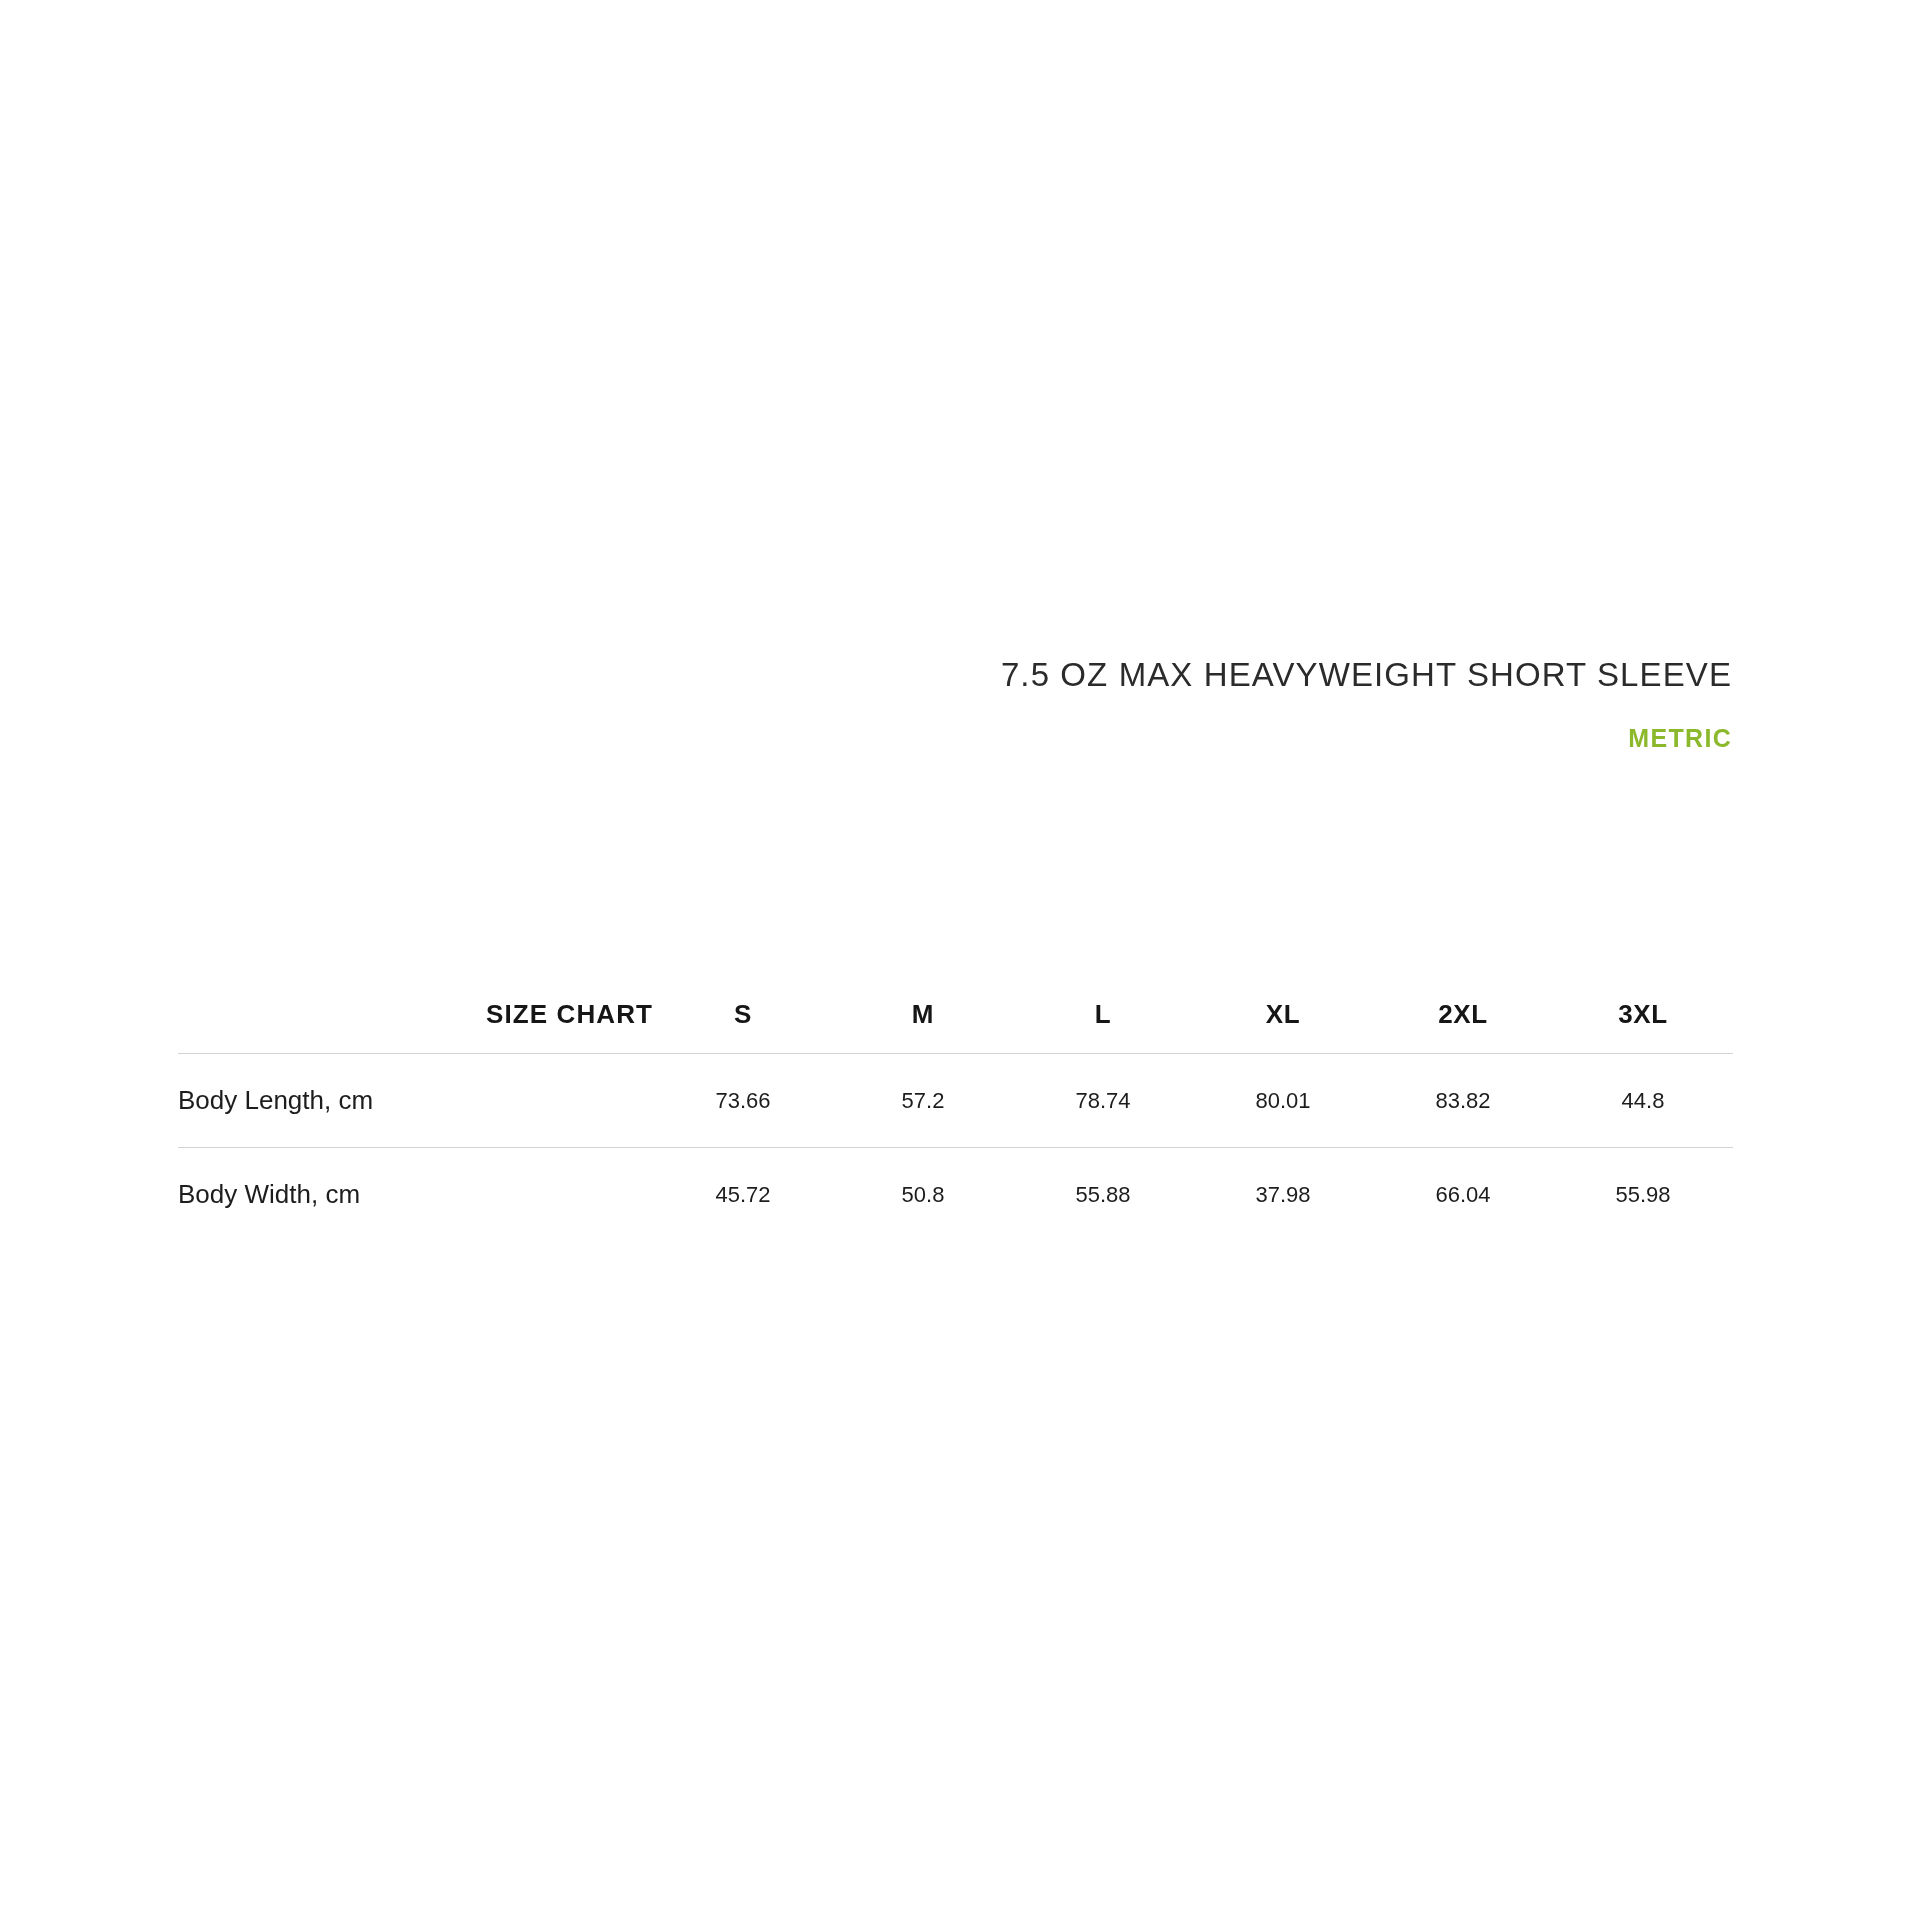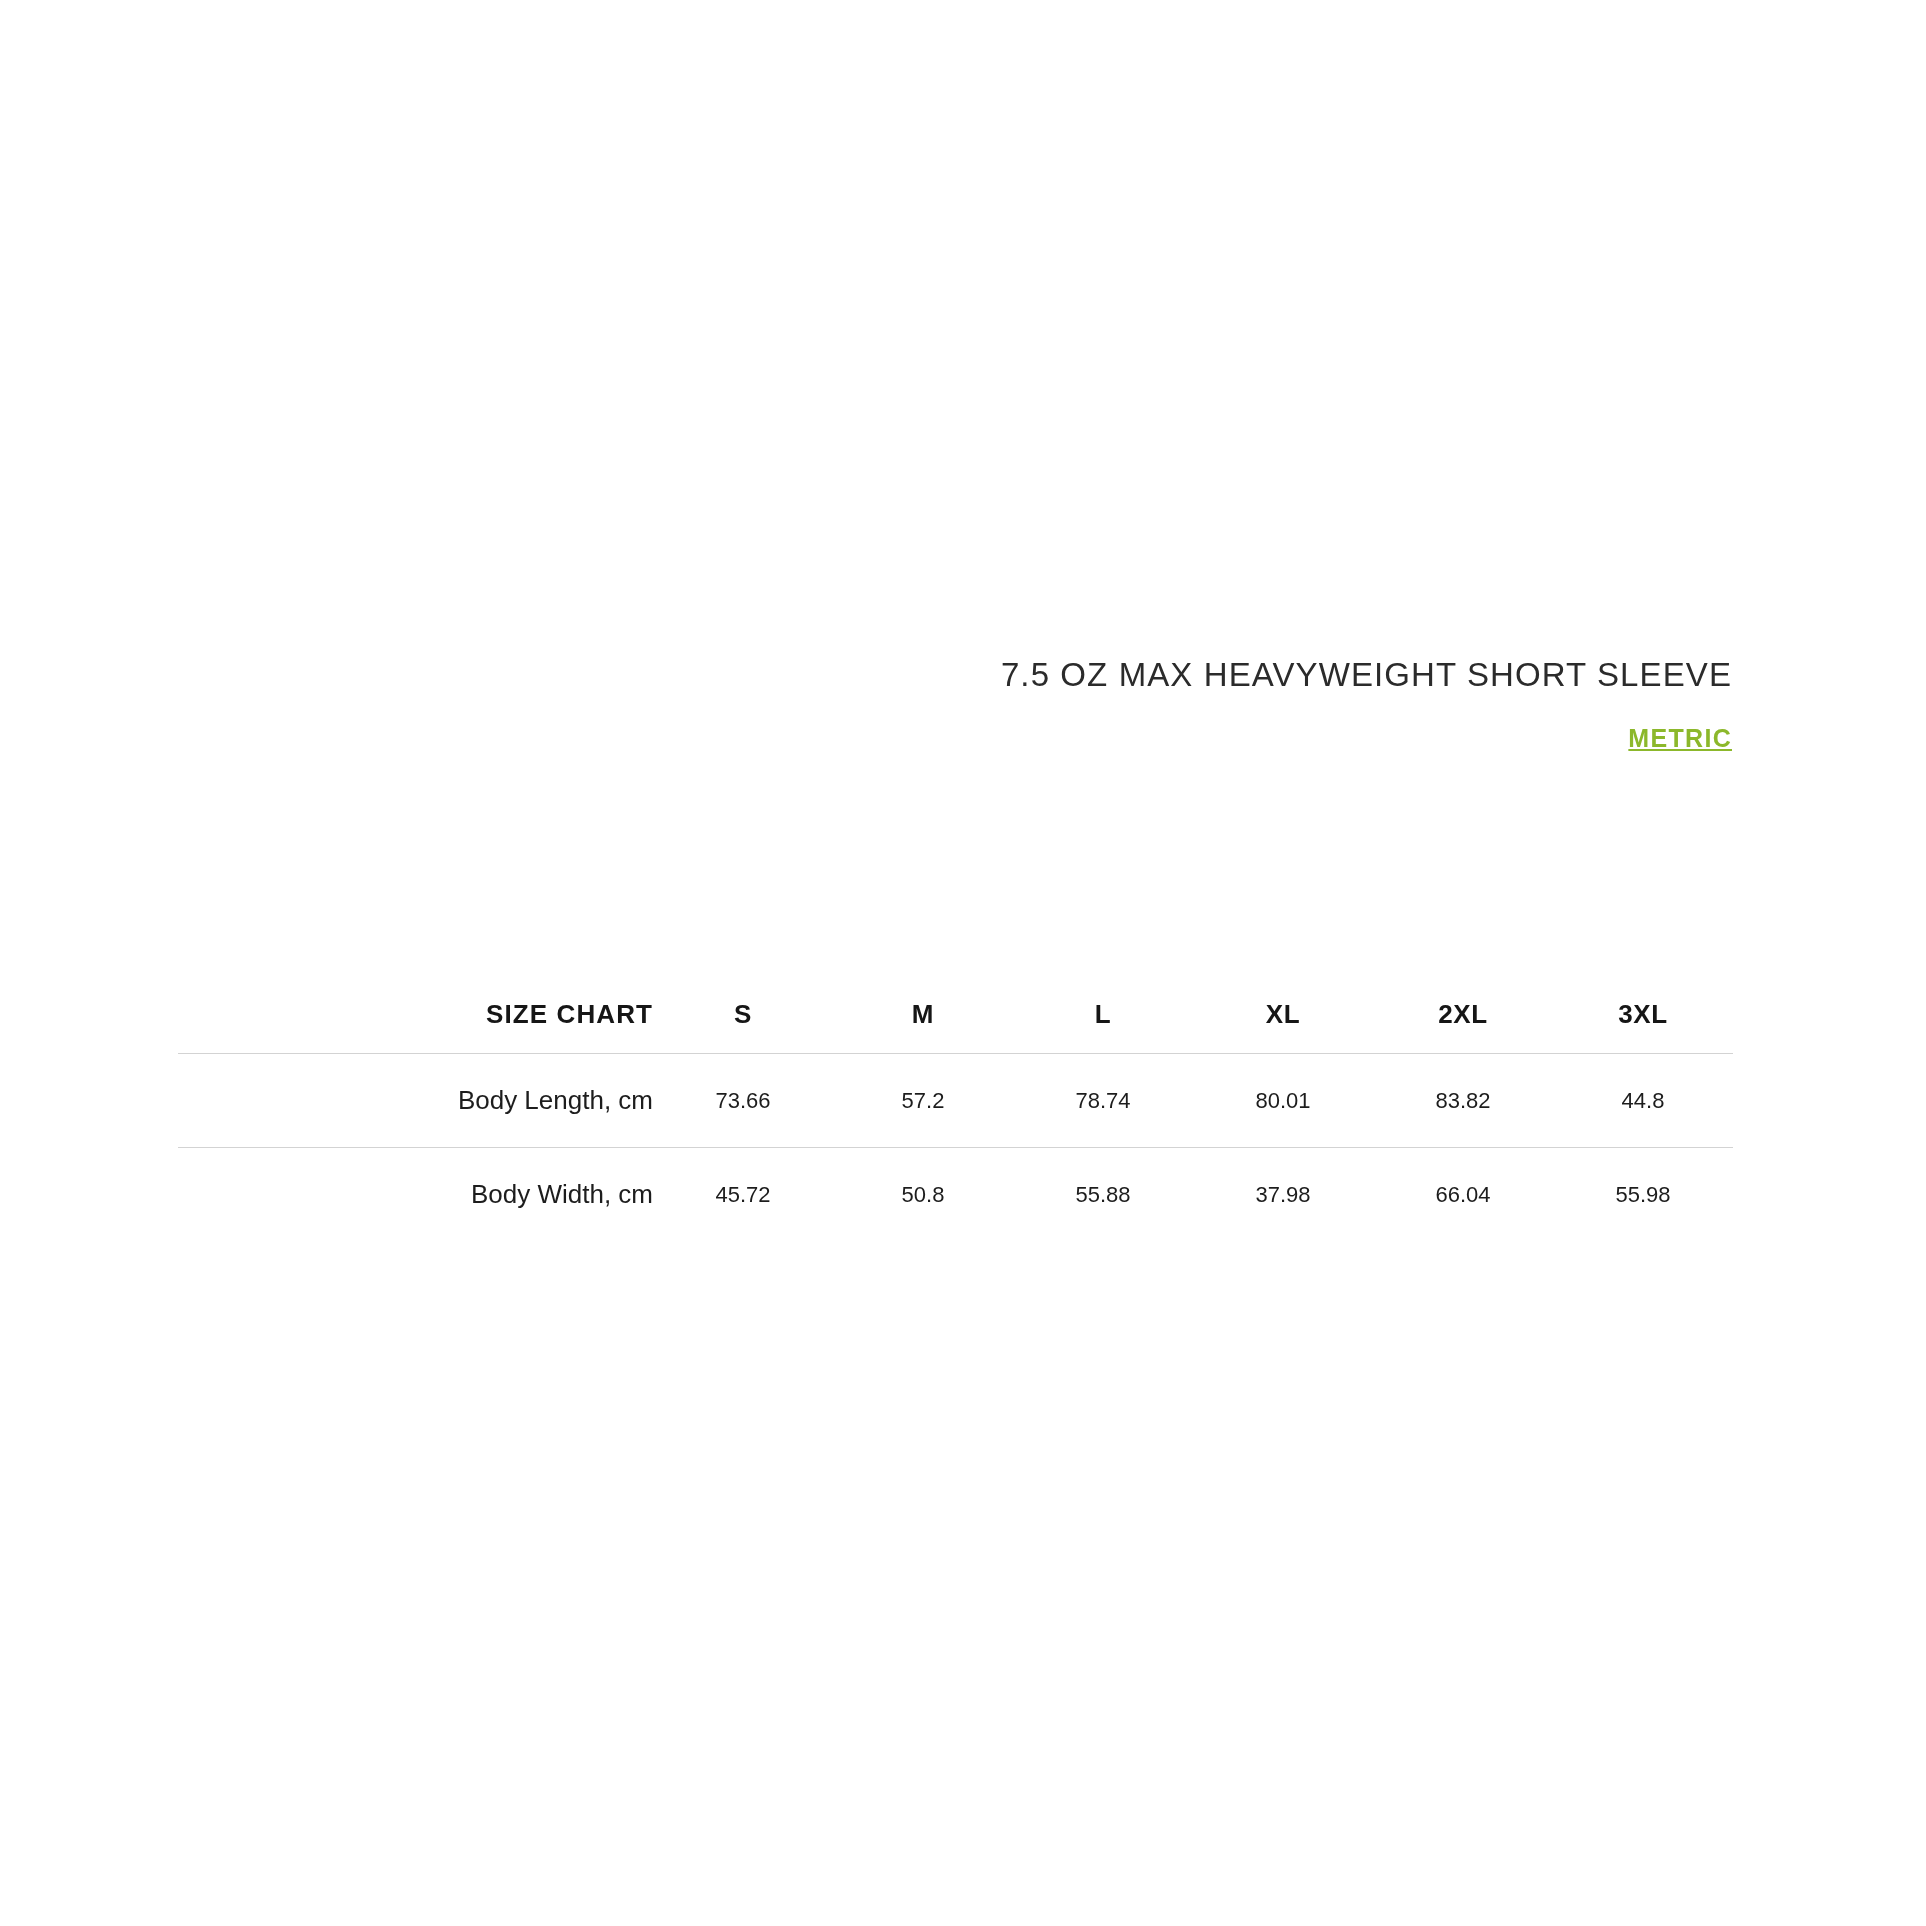--- a/index.html
+++ b/index.html
@@ -82,21 +82,21 @@
   }
   
   .size-chart tbody tr td {
     height: 93px;
     border-bottom: 1.6px solid #d3d3d3;
   }
   .size-chart tbody tr:last-child td {
     border-bottom: none;
   }
   td.row-label {
-    text-align: right;
+    text-align: left;
     font-size: 26px;
     font-weight: 400;
     color: #1d1d1d;
     line-height: 1.35;
     padding-right: 14px;
   }
   td.row-label .sub {
     display: block;
     font-size: 23px;
   }
@@ -111,21 +111,21 @@
   col.c-label { width: 475px; }
   col.c-size  { width: 180px; }
 </style>
 </head>
 <body>
 
 <div class="page">
 
   <div class="header">
     <div class="product-title">7.5 OZ MAX HEAVYWEIGHT SHORT SLEEVE</div>
-    <div class="unit-label" style="color: rgb(140, 184, 43); text-decoration: underline;">METRIC</div>
+    <div class="unit-label" style="color: rgb(140, 184, 43);">METRIC</div>
   </div>
 
   <div class="chart-wrap">
     <table class="size-chart">
       <colgroup>
         <col class="c-label">
         <col class="c-size">
           <col class="c-size">
           <col class="c-size">
         <col class="c-size">

